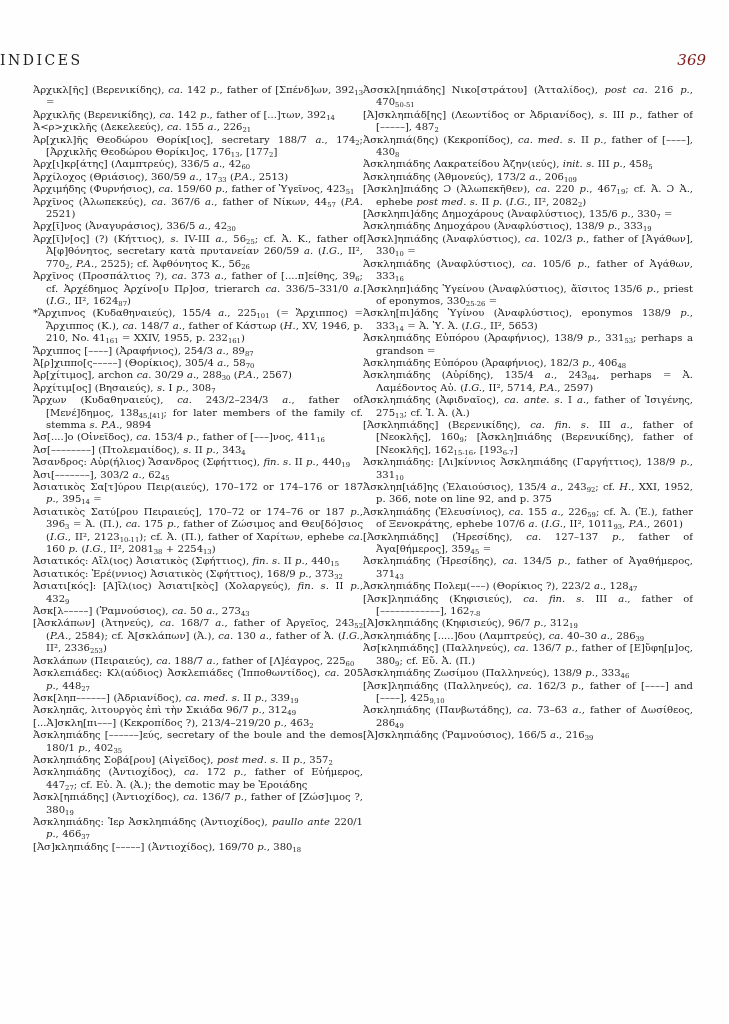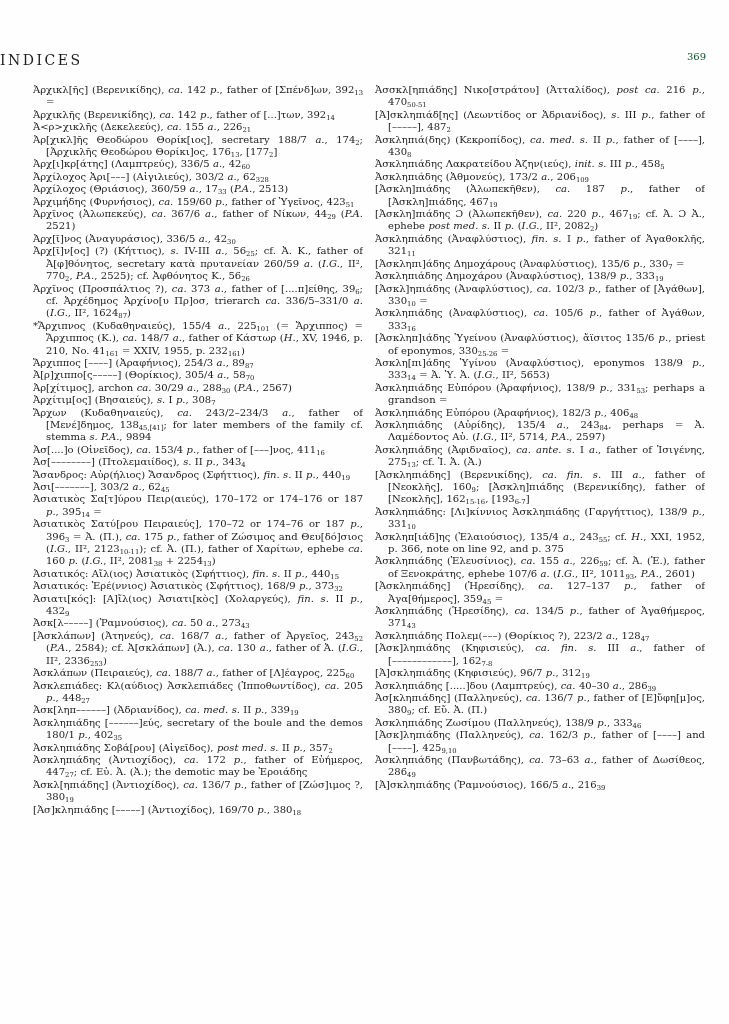--- a/index.html
+++ b/index.html
@@ -12,25 +12,25 @@
     color:#1b1b1b;
   }
   .running-title{
     position:absolute;top:52px;left:0;width:729px;
     text-align:left;
     font-size:14px;letter-spacing:2.5px;
     color:#1c1c1c;
   }
   .page-number{
     position:absolute;top:51px;right:23px;
-    font-size:10px;color:#14532d;
+    font-size:15px;color:#7f1d1d;font-style:italic;
   }
   .columns{
     position:absolute;top:84px;left:33px;
-    display:flex;gap:12px;
+    display:flex;
   }
   .col{
     width:330px;height:935px;overflow:hidden;
   }
   .entry{
     font-size:10px;
     line-height:12.4px;
     text-align:justify;
     padding-left:13px;
     text-indent:-13px;
@@ -50,24 +50,23 @@
 <div class="page">
   <div class="running-title">INDICES</div>
   <div class="page-number">369</div>
   <div class="columns">
     <div class="col">
         <div class="entry">Ἀρχικλ[ῆς] (Βερενικίδης), <i>ca.</i> 142 <i>p.</i>, father of [Σπένδ]ων, 392<sub>13</sub> =</div>
         <div class="entry">Ἀρχικλῆς (Βερενικίδης), <i>ca.</i> 142 <i>p.</i>, father of [...]των, 392<sub>14</sub></div>
         <div class="entry">Ἀ&lt;ρ&gt;χικλῆς (Δεκελεεύς), <i>ca.</i> 155 <i>a.</i>, 226<sub>21</sub></div>
         <div class="entry">Ἀρ[χικλ]ῆς Θεοδώρου Θορίκ[ιος], secretary 188/7 <i>a.</i>, 174<sub>2</sub>; [Ἀρχικλῆς Θεοδώρου Θορίκι]ος, 176<sub>13</sub>, [177<sub>2</sub>]</div>
         <div class="entry">Ἀρχ[ι]κρ[άτης] (Λαμπτρεύς), 336/5 <i>a.</i>, 42<sub>60</sub></div>
-        <div class="entry">Ἀρχίλοχος Ἀρι[–––] (Αἰγιλιεύς), 303/2 <i>a.</i>, 62<sub>328</sub></div>
         <div class="entry">Ἀρχίλοχος (Θριάσιος), 360/59 <i>a.</i>, 17<sub>33</sub> (<i>P.A.</i>, 2513)</div>
         <div class="entry">Ἀρχιμήδης (Φυρνήσιος), <i>ca.</i> 159/60 <i>p.</i>, father of Ὑγεῖνος, 423<sub>51</sub></div>
-        <div class="entry">Ἀρχῖνος (Ἀλωπεκεύς), <i>ca.</i> 367/6 <i>a.</i>, father of Νίκων, 44<sub>29</sub> (<i>P.A.</i> 2521)</div>
+        <div class="entry">Ἀρχῖνος (Ἀλωπεκεύς), <i>ca.</i> 367/6 <i>a.</i>, father of Νίκων, 44<sub>57</sub> (<i>P.A.</i> 2521)</div>
         <div class="entry">Ἀρχ[ῖ]νος (Ἀναγυράσιος), 336/5 <i>a.</i>, 42<sub>30</sub></div>
         <div class="entry">Ἀρχ[ῖ]ν[ος] (?) (Κήττιος), <i>s.</i> IV-III <i>a.</i>, 56<sub>25</sub>; cf. Ἀ. Κ., father of Ἀ[φ]θόνητος, secretary κατὰ πρυτανείαν 260/59 <i>a.</i> (<i>I.G.</i>, II², 770<sub>2</sub>, <i>P.A.</i>, 2525); cf. Ἀφθόνητος Κ., 56<sub>26</sub></div>
         <div class="entry">Ἀρχῖνος (Προσπάλτιος ?), <i>ca.</i> 373 <i>a.</i>, father of [....π]είθης, 39<sub>6</sub>; cf. Ἀρχέδημος Ἀρχίνο[υ Πρ]οσ, trierarch <i>ca.</i> 336/5–331/0 <i>a.</i> (<i>I.G.</i>, II², 1624<sub>87</sub>)</div>
         <div class="entry">*Ἄρχιπνος (Κυδαθηναιεύς), 155/4 <i>a.</i>, 225<sub>101</sub> (= Ἄρχιππος) = Ἄρχιππος (Κ.), <i>ca.</i> 148/7 <i>a.</i>, father of Κάστωρ (<i>H.</i>, XV, 1946, p. 210, No. 41<sub>161</sub> = XXIV, 1955, p. 232<sub>161</sub>)</div>
         <div class="entry">Ἄρχιππος [––––] (Ἀραφήνιος), 254/3 <i>a.</i>, 89<sub>87</sub></div>
         <div class="entry">Ἀ[ρ]χιππο[ς–––––] (Θορίκιος), 305/4 <i>a.</i>, 58<sub>70</sub></div>
         <div class="entry">Ἀρ[χίτιμος], archon <i>ca.</i> 30/29 <i>a.</i>, 288<sub>30</sub> (<i>P.A.</i>, 2567)</div>
         <div class="entry">Ἀρχίτιμ[ος] (Βησαιεύς), <i>s.</i> I <i>p.</i>, 308<sub>7</sub></div>
         <div class="entry">Ἄρχων (Κυδαθηναιεύς), <i>ca.</i> 243/2–234/3 <i>a.</i>, father of [Μενέ]δημος, 138<sub>45,[41]</sub>; for later members of the family cf. stemma <i>s. P.A.</i>, 9894</div>
         <div class="entry">Ἀσ[....]ο (Οἰνεῖδος), <i>ca.</i> 153/4 <i>p.</i>, father of [–––]νος, 411<sub>16</sub></div>
@@ -77,48 +76,49 @@
         <div class="entry">Ἀσιατικὸς Σα[τ]ύρου Πειρ(αιεύς), 170–172 or 174–176 or 187 <i>p.</i>, 395<sub>14</sub> =</div>
         <div class="entry">Ἀσιατικὸς Σατύ[ρου Πειραιεύς], 170–72 or 174–76 or 187 <i>p.</i>, 396<sub>3</sub> = Ἀ. (Π.), <i>ca.</i> 175 <i>p.</i>, father of Ζώσιμος and Θευ[δό]σιος (<i>I.G.</i>, II², 2123<sub>10-11</sub>); cf. Ἀ. (Π.), father of Χαρίτων, ephebe <i>ca.</i> 160 <i>p.</i> (<i>I.G.</i>, II², 2081<sub>38</sub> + 2254<sub>13</sub>)</div>
         <div class="entry">Ἀσιατικός: Αἴλ(ιος) Ἀσιατικὸς (Σφήττιος), <i>fin. s.</i> II <i>p.</i>, 440<sub>15</sub></div>
         <div class="entry">Ἀσιατικός: Ἐρέ(ννιος) Ἀσιατικὸς (Σφήττιος), 168/9 <i>p.</i>, 373<sub>32</sub></div>
         <div class="entry">Ἀσιατι[κός]: [Α]ἴλ(ιος) Ἀσιατι[κὸς] (Χολαργεύς), <i>fin. s.</i> II <i>p.</i>, 432<sub>9</sub></div>
         <div class="entry">Ἀσκ[λ–––––] (Ῥαμνούσιος), <i>ca.</i> 50 <i>a.</i>, 273<sub>43</sub></div>
         <div class="entry">[Ἀσκλάπων] (Ἀτηνεύς), <i>ca.</i> 168/7 <i>a.</i>, father of Ἀργεῖος, 243<sub>52</sub> (<i>P.A.</i>, 2584); cf. Ἀ[σκλάπων] (Ἀ.), <i>ca.</i> 130 <i>a.</i>, father of Ἀ. (<i>I.G.</i>, II², 2336<sub>253</sub>)</div>
         <div class="entry">Ἀσκλάπων (Πειραιεύς), <i>ca.</i> 188/7 <i>a.</i>, father of [Λ]έαγρος, 225<sub>60</sub></div>
         <div class="entry">Ἀσκλεπιάδες: Κλ(αύδιος) Ἀσκλεπιάδες (Ἱπποθωντίδος), <i>ca.</i> 205 <i>p.</i>, 448<sub>27</sub></div>
         <div class="entry">Ἀσκ[ληπ––––––] (Ἀδριανίδος), <i>ca. med. s.</i> II <i>p.</i>, 339<sub>19</sub></div>
+        <div class="entry">Ἀσκληπᾶς, λιτουργὸς ἐπὶ τὴν Σκιάδα 96/7 <i>p.</i>, 312<sub>49</sub></div>
+        <div class="entry">[...Ἀ]σκλη[πι–––] (Κεκροπίδος ?), 213/4–219/20 <i>p.</i>, 463<sub>2</sub></div>
         <div class="entry">Ἀσκληπιάδης [––––––]εύς, secretary of the boule and the demos 180/1 <i>p.</i>, 402<sub>35</sub></div>
         <div class="entry">Ἀσκληπιάδης Σοβά[ρου] (Αἰγεῖδος), <i>post med. s.</i> II <i>p.</i>, 357<sub>2</sub></div>
         <div class="entry">Ἀσκληπιάδης (Ἀντιοχίδος), <i>ca.</i> 172 <i>p.</i>, father of Εὐήμερος, 447<sub>27</sub>; cf. Εὐ. Ἀ. (Ἀ.); the demotic may be Ἐροιάδης</div>
         <div class="entry">Ἀσκλ[ηπιάδης] (Ἀντιοχίδος), <i>ca.</i> 136/7 <i>p.</i>, father of [Ζώσ]ιμος ?, 380<sub>19</sub></div>
+        <div class="entry">Ἀσκληπιάδης: Ἱερ Ἀσκληπιάδης (Ἀντιοχίδος), <i>paullo ante</i> 220/1 <i>p.</i>, 466<sub>37</sub></div>
         <div class="entry">[Ἀσ]κληπιάδης [–––––] (Ἀντιοχίδος), 169/70 <i>p.</i>, 380<sub>18</sub></div>
       </div>
     <div class="col">
         <div class="entry">Ἀσσκλ[ηπιάδης] Νικο[στράτου] (Ἀτταλίδος), <i>post ca.</i> 216 <i>p.</i>, 470<sub>50-51</sub></div>
         <div class="entry">[Ἀ]σκληπιάδ[ης] (Λεωντίδος or Ἀδριανίδος), <i>s.</i> III <i>p.</i>, father of [–––––], 487<sub>2</sub></div>
         <div class="entry">Ἀσκληπιά(δης) (Κεκροπίδος), <i>ca. med. s.</i> II <i>p.</i>, father of [––––], 430<sub>8</sub></div>
         <div class="entry">Ἀσκληπιάδης Λακρατείδου Ἀζην(ιεύς), <i>init. s.</i> III <i>p.</i>, 458<sub>5</sub></div>
         <div class="entry">Ἀσκληπιάδης (Ἀθμονεύς), 173/2 <i>a.</i>, 206<sub>109</sub></div>
-        <div class="entry">[Ἀσκλη]πιάδης (Ἀλωπεκῆθεν), <i>ca.</i> 187 <i>p.</i>, father of [Ἀσκλη]πιάδης, 467<sub>19</sub></div>
         <div class="entry">[Ἀσκλη]πιάδης Ɔ (Ἀλωπεκῆθεν), <i>ca.</i> 220 <i>p.</i>, 467<sub>19</sub>; cf. Ἀ. Ɔ Ἀ., ephebe <i>post med. s.</i> II <i>p.</i> (<i>I.G.</i>, II², 2082<sub>2</sub>)</div>
-        <div class="entry">Ἀσκληπιάδης (Ἀναφλύστιος), <i>fin. s.</i> I <i>p.</i>, father of Ἀγαθοκλῆς, 321<sub>11</sub></div>
         <div class="entry">[Ἀσκληπι]άδης Δημοχάρους (Ἀναφλύστιος), 135/6 <i>p.</i>, 330<sub>7</sub> =</div>
         <div class="entry">Ἀσκληπιάδης Δημοχάρου (Ἀναφλύστιος), 138/9 <i>p.</i>, 333<sub>19</sub></div>
         <div class="entry">[Ἀσκλ]ηπιάδης (Ἀναφλύστιος), <i>ca.</i> 102/3 <i>p.</i>, father of [Ἀγάθων], 330<sub>10</sub> =</div>
         <div class="entry">Ἀσκληπιάδης (Ἀναφλύστιος), <i>ca.</i> 105/6 <i>p.</i>, father of Ἀγάθων, 333<sub>16</sub></div>
         <div class="entry">[Ἀσκληπ]ιάδης Ὑγείνου (Ἀναφλύστιος), ἄϊσιτος 135/6 <i>p.</i>, priest of eponymos, 330<sub>25-26</sub> =</div>
         <div class="entry">Ἀσκλη[πι]άδης Ὑγίνου (Ἀναφλύστιος), eponymos 138/9 <i>p.</i>, 333<sub>14</sub> = Ἀ. Ὑ. Ἀ. (<i>I.G.</i>, II², 5653)</div>
         <div class="entry">Ἀσκληπιάδης Εὐπόρου (Ἀραφήνιος), 138/9 <i>p.</i>, 331<sub>53</sub>; perhaps a grandson =</div>
         <div class="entry">Ἀσκληπιάδης Εὐπόρου (Ἀραφήνιος), 182/3 <i>p.</i>, 406<sub>48</sub></div>
         <div class="entry">Ἀσκληπιάδης (Αὐρίδης), 135/4 <i>a.</i>, 243<sub>84</sub>, perhaps = Ἀ. Λαμέδοντος Αὐ. (<i>I.G.</i>, II², 5714, <i>P.A.</i>, 2597)</div>
         <div class="entry">Ἀσκληπιάδης (Ἀφιδναῖος), <i>ca. ante. s.</i> I <i>a.</i>, father of Ἰσιγένης, 275<sub>13</sub>; cf. Ἰ. Ἀ. (Ἀ.)</div>
         <div class="entry">[Ἀσκληπιάδης] (Βερενικίδης), <i>ca. fin. s.</i> III <i>a.</i>, father of [Νεοκλῆς], 160<sub>9</sub>; [Ἀσκλη]πιάδης (Βερενικίδης), father of [Νεοκλῆς], 162<sub>15-16</sub>, [193<sub>6-7</sub>]</div>
         <div class="entry">Ἀσκληπιάδης: [Λι]κίννιος Ἀσκληπιάδης (Γαργήττιος), 138/9 <i>p.</i>, 331<sub>10</sub></div>
-        <div class="entry">Ἀσκληπ[ιάδ]ης (Ἐλαιούσιος), 135/4 <i>a.</i>, 243<sub>55</sub>; cf. <i>H.</i>, XXI, 1952, p. 366, note on line 92, and p. 375</div>
+        <div class="entry">Ἀσκληπ[ιάδ]ης (Ἐλαιούσιος), 135/4 <i>a.</i>, 243<sub>92</sub>; cf. <i>H.</i>, XXI, 1952, p. 366, note on line 92, and p. 375</div>
         <div class="entry">Ἀσκληπιάδης (Ἐλευσίνιος), <i>ca.</i> 155 <i>a.</i>, 226<sub>59</sub>; cf. Ἀ. (Ἐ.), father of Ξενοκράτης, ephebe 107/6 <i>a.</i> (<i>I.G.</i>, II², 1011<sub>93</sub>, <i>P.A.</i>, 2601)</div>
         <div class="entry">[Ἀσκληπιάδης] (Ἡρεσίδης), <i>ca.</i> 127–137 <i>p.</i>, father of Ἀγα[θήμερος], 359<sub>45</sub> =</div>
         <div class="entry">Ἀσκληπιάδης (Ἡρεσίδης), <i>ca.</i> 134/5 <i>p.</i>, father of Ἀγαθήμερος, 371<sub>43</sub></div>
         <div class="entry">Ἀσκληπιάδης Πολεμ(–––) (Θορίκιος ?), 223/2 <i>a.</i>, 128<sub>47</sub></div>
         <div class="entry">[Ἀσκ]ληπιάδης (Κηφισιεύς), <i>ca. fin. s.</i> III <i>a.</i>, father of [––––––––––––], 162<sub>7-8</sub></div>
         <div class="entry">[Ἀ]σκληπιάδης (Κηφισιεύς), 96/7 <i>p.</i>, 312<sub>19</sub></div>
         <div class="entry">Ἀσκληπιάδης [.....]δου (Λαμπτρεύς), <i>ca.</i> 40–30 <i>a.</i>, 286<sub>39</sub></div>
         <div class="entry">Ἀσ[κληπιάδης] (Παλληνεύς), <i>ca.</i> 136/7 <i>p.</i>, father of [Ε]ὔφη[μ]ος, 380<sub>9</sub>; cf. Εὔ. Ἀ. (Π.)</div>
         <div class="entry">Ἀσκληπιάδης Ζωσίμου (Παλληνεύς), 138/9 <i>p.</i>, 333<sub>46</sub></div>
         <div class="entry">[Ἀσκ]ληπιάδης (Παλληνεύς), <i>ca.</i> 162/3 <i>p.</i>, father of [––––] and [––––], 425<sub>9,10</sub></div>

